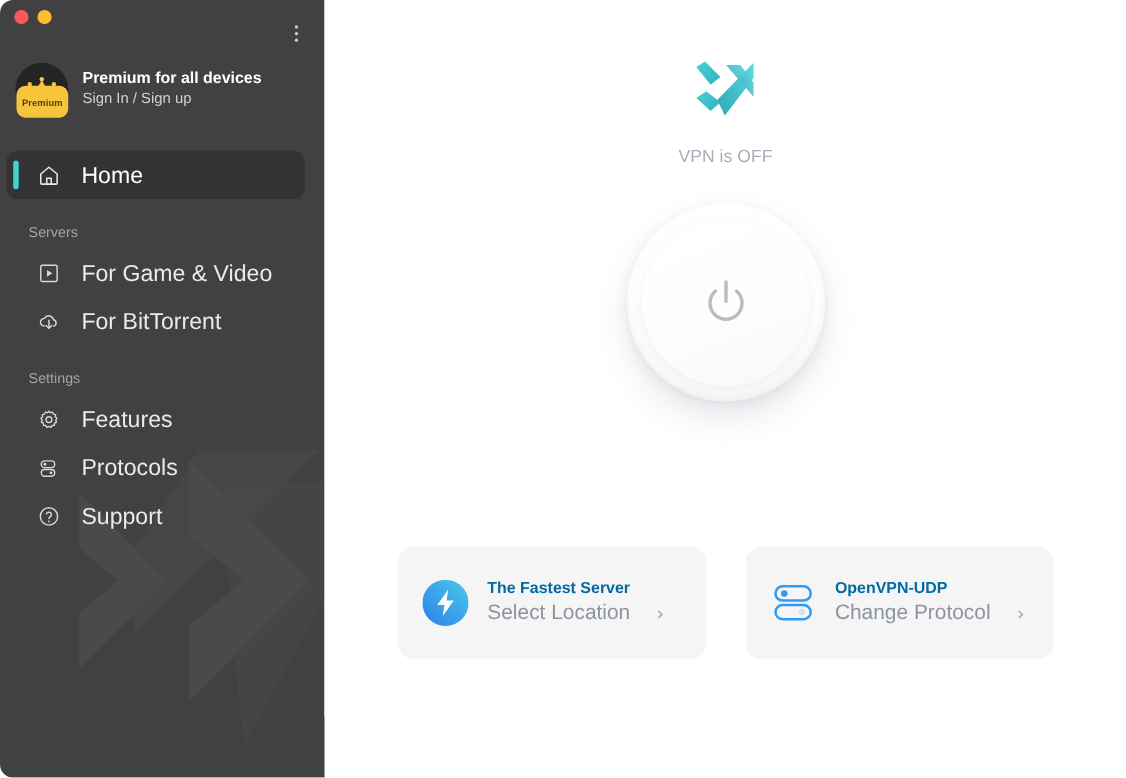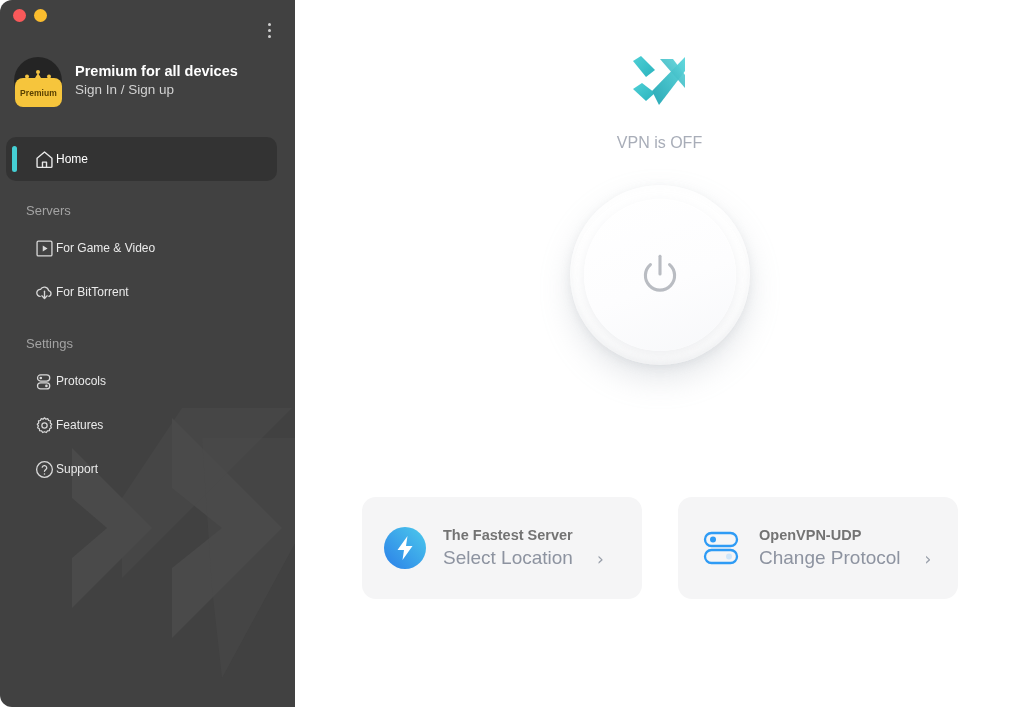--- a/index.html
+++ b/index.html
@@ -172,22 +172,23 @@
   }
   .nav-icon {
     width: 24px;
     height: 24px;
     flex: 0 0 24px;
     display: flex;
     align-items: center;
     justify-content: center;
   }
   .nav-label {
+    margin-left: 18px;
     color: #eaeaea;
-    font-size: 12px;
+    font-size: 21px;
     line-height: 1;
   }
   .nav-item.active .nav-label { color: #ffffff; }
 
   .nav-section {
     color: #a3a3a3;
     font-size: 13px;
     padding-left: 26px;
     margin-top: 22px;
     margin-bottom: 8px;
@@ -305,21 +306,21 @@
     align-items: center;
     justify-content: center;
   }
   .card-text {
     margin-left: 17px;
     display: flex;
     flex-direction: column;
     gap: 4px;
   }
   .card-title {
-    color: #737373;
+    color: #0369a1;
     font-size: 14.5px;
     font-weight: bold;
     line-height: 1.1;
   }
   .card-sub-row {
     display: flex;
     align-items: flex-end;
     gap: 24px;
   }
   .card-sub {
@@ -415,41 +416,41 @@
                 <line x1="12" y1="10.5" x2="12" y2="18.5"></line>
                 <polyline points="9,15.8 12,18.8 15,15.8"></polyline>
               </svg>
             </div>
             <div class="nav-label">For BitTorrent</div>
           </div>
         </div>
 
         <div class="nav-section">Settings</div>
         <div class="nav-group">
+
+          <div class="nav-item">
+            <div class="nav-icon">
+              <svg width="21" height="21" viewBox="0 0 24 24" fill="none" stroke="#d8d8d8" stroke-width="1.4" stroke-linejoin="round">
+                <circle cx="12" cy="12" r="3"></circle>
+                <path d="M12 3.2 l1.6 1.6 2.2-.6 .9 2.1 2.2 .5 -.3 2.3 1.7 1.5 -1.3 1.9 .9 2.1 -2 1.1 -.3 2.3 -2.2 .1 -1.3 1.9 -2.1-.9 -2.1 .9 -1.3-1.9 -2.2-.1 -.3-2.3 -2-1.1 .9-2.1 -1.3-1.9 1.7-1.5 -.3-2.3 2.2-.5 .9-2.1 2.2 .6 Z"></path>
+              </svg>
+            </div>
+            <div class="nav-label">Features</div>
+          </div>
 
           <div class="nav-item">
             <div class="nav-icon">
               <svg width="21" height="21" viewBox="0 0 24 24" fill="none" stroke="#d8d8d8" stroke-width="1.4">
                 <rect x="4" y="4.5" width="14" height="7" rx="3.5"></rect>
                 <circle cx="7.8" cy="8" r="1.5" fill="#d8d8d8" stroke="none"></circle>
                 <rect x="4" y="13.5" width="14" height="7" rx="3.5"></rect>
                 <circle cx="14.2" cy="17" r="1.5" fill="#d8d8d8" stroke="none"></circle>
               </svg>
             </div>
             <div class="nav-label">Protocols</div>
-          </div>
-
-          <div class="nav-item">
-            <div class="nav-icon">
-              <svg width="21" height="21" viewBox="0 0 24 24" fill="none" stroke="#d8d8d8" stroke-width="1.4" stroke-linejoin="round">
-                <circle cx="12" cy="12" r="3"></circle>
-                <path d="M12 3.2 l1.6 1.6 2.2-.6 .9 2.1 2.2 .5 -.3 2.3 1.7 1.5 -1.3 1.9 .9 2.1 -2 1.1 -.3 2.3 -2.2 .1 -1.3 1.9 -2.1-.9 -2.1 .9 -1.3-1.9 -2.2-.1 -.3-2.3 -2-1.1 .9-2.1 -1.3-1.9 1.7-1.5 -.3-2.3 2.2-.5 .9-2.1 2.2 .6 Z"></path>
-              </svg>
-            </div>
-            <div class="nav-label">Features</div>
           </div>
 
           <div class="nav-item">
             <div class="nav-icon">
               <svg width="21" height="21" viewBox="0 0 24 24" fill="none" stroke="#d8d8d8" stroke-width="1.5" stroke-linecap="round">
                 <circle cx="12" cy="12" r="9"></circle>
                 <path d="M9.4 9.3 a2.7 2.7 0 0 1 5.2 .9 c0 1.8-2.6 2.2-2.6 3.9"></path>
                 <circle cx="12" cy="17.2" r="0.9" fill="#d8d8d8" stroke="none"></circle>
               </svg>
             </div>

